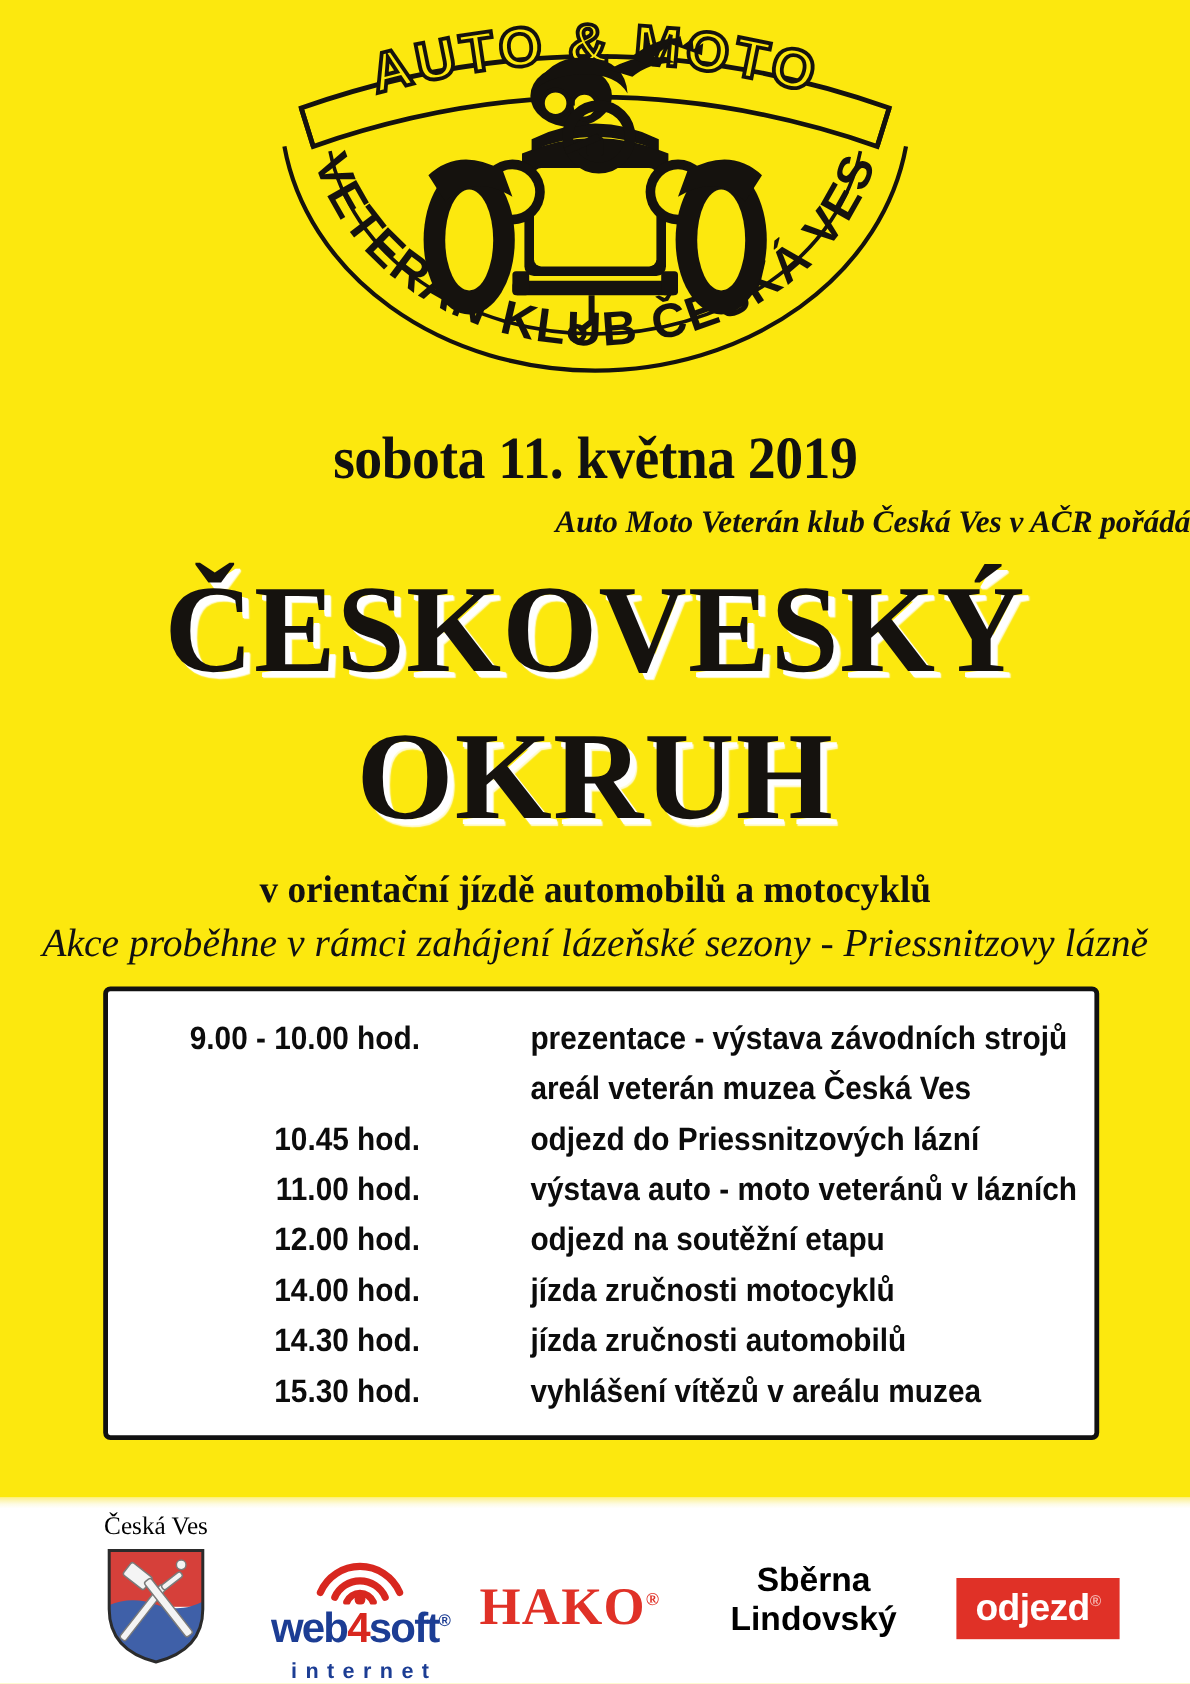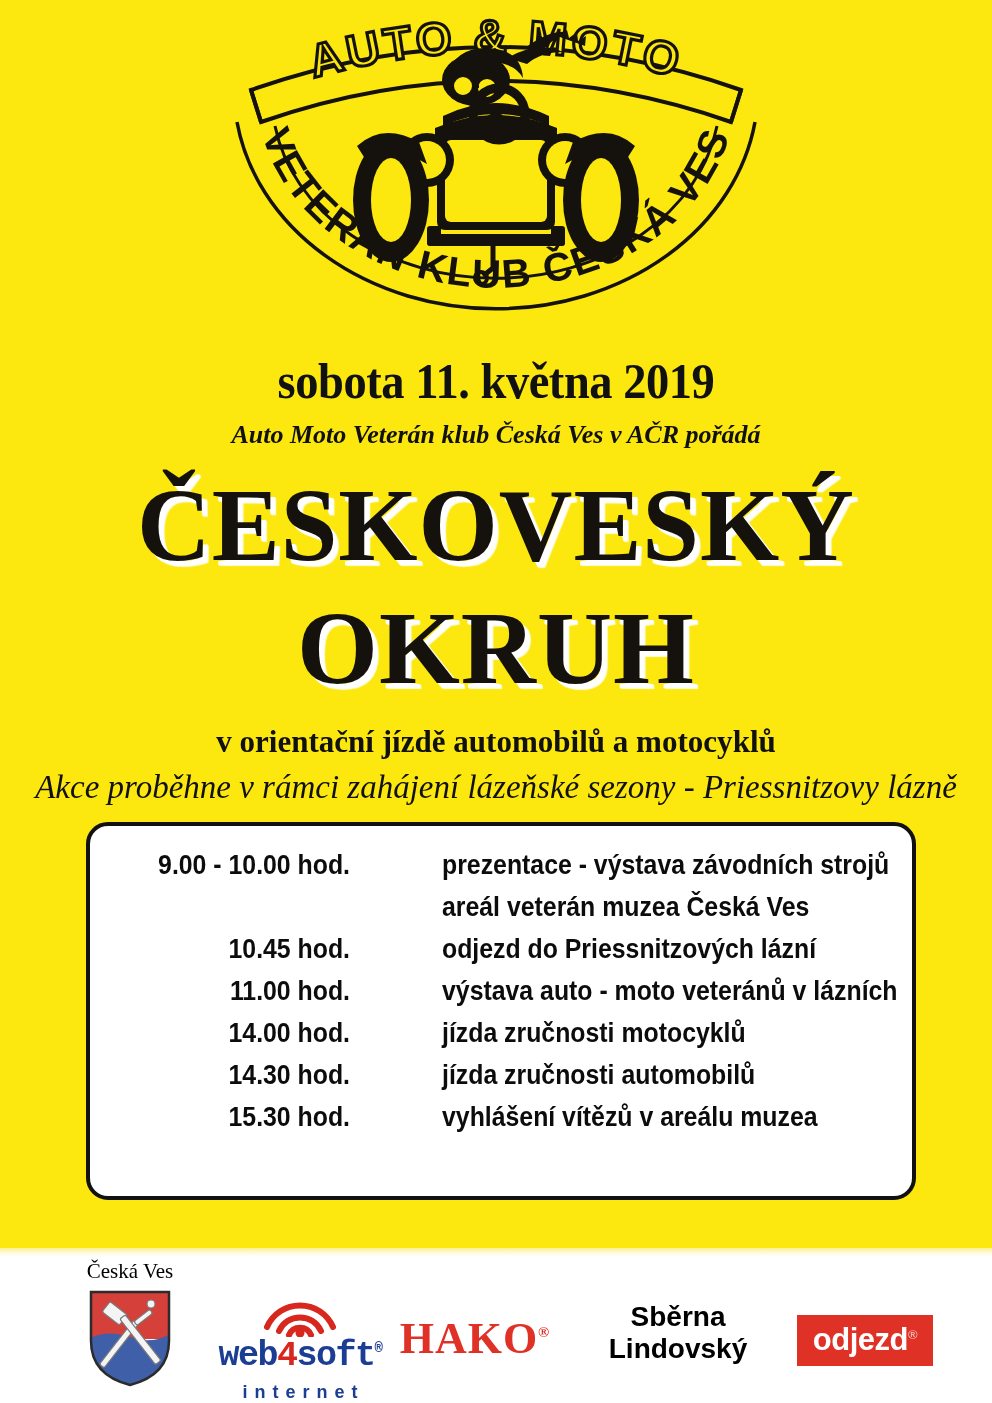--- a/index.html
+++ b/index.html
@@ -60,21 +60,21 @@
     letter-spacing: -0.5px;
     color: #111111;
     transform: scaleX(0.93);
     white-space: nowrap;
   }
   .organizer-line {
     position: absolute;
     left: 0;
     top: 420px;
     width: 992px;
-    text-align: center;
+    text-align: right;
     font-family: "Liberation Serif", serif;
     font-weight: bold;
     font-style: italic;
     font-size: 26px;
     color: #111111;
     white-space: nowrap;
   }
   .main-title {
     position: absolute;
     left: 0;
@@ -124,21 +124,21 @@
   }
   
   .schedule-card {
     position: absolute;
     left: 86px;
     top: 822px;
     width: 830px;
     height: 378px;
     background: #ffffff;
     border: 4px solid #111111;
-    border-radius: 22px;
+    border-radius: 6px;
     box-sizing: border-box;
   }
   .schedule-rows {
     position: absolute;
     left: 0;
     top: 24px;
     width: 100%;
   }
   .sched-row {
     display: flex;
@@ -192,21 +192,21 @@
     font-size: 21px;
     color: #000000;
     margin-bottom: 5px;
     white-space: nowrap;
   }
   .cv-shield { width: 84px; height: 98px; display: block; }
   
   .sp-web4soft { left: 215px; top: 36px; width: 170px; }
   .w4s-arcs { width: 86px; height: 44px; display: block; margin-bottom: 2px; }
   .w4s-word {
-    font-family: Liberation Mono, monospace;
+    font-family: Liberation Sans, sans-serif;
     font-weight: bold;
     font-size: 35px;
     color: #1c3d94;
     letter-spacing: -1.5px;
     line-height: 1;
     white-space: nowrap;
     position: relative;
     text-align: center;
   }
   .w4s-word .four { color: #d8271f; }
@@ -377,20 +377,24 @@
       <div class="sched-row">
         <div class="sched-time">10.45 hod.</div>
         <div class="sched-desc">odjezd do Priessnitzových lázní</div>
       </div>
 
       <div class="sched-row">
         <div class="sched-time">11.00 hod.</div>
         <div class="sched-desc">výstava auto - moto veteránů v lázních</div>
       </div>
 
+      <div class="sched-row">
+        <div class="sched-time">12.00 hod.</div>
+        <div class="sched-desc">odjezd na soutěžní etapu</div>
+      </div>
 
       <div class="sched-row">
         <div class="sched-time">14.00 hod.</div>
         <div class="sched-desc">jízda zručnosti motocyklů</div>
       </div>
 
       <div class="sched-row">
         <div class="sched-time">14.30 hod.</div>
         <div class="sched-desc">jízda zručnosti automobilů</div>
       </div>

